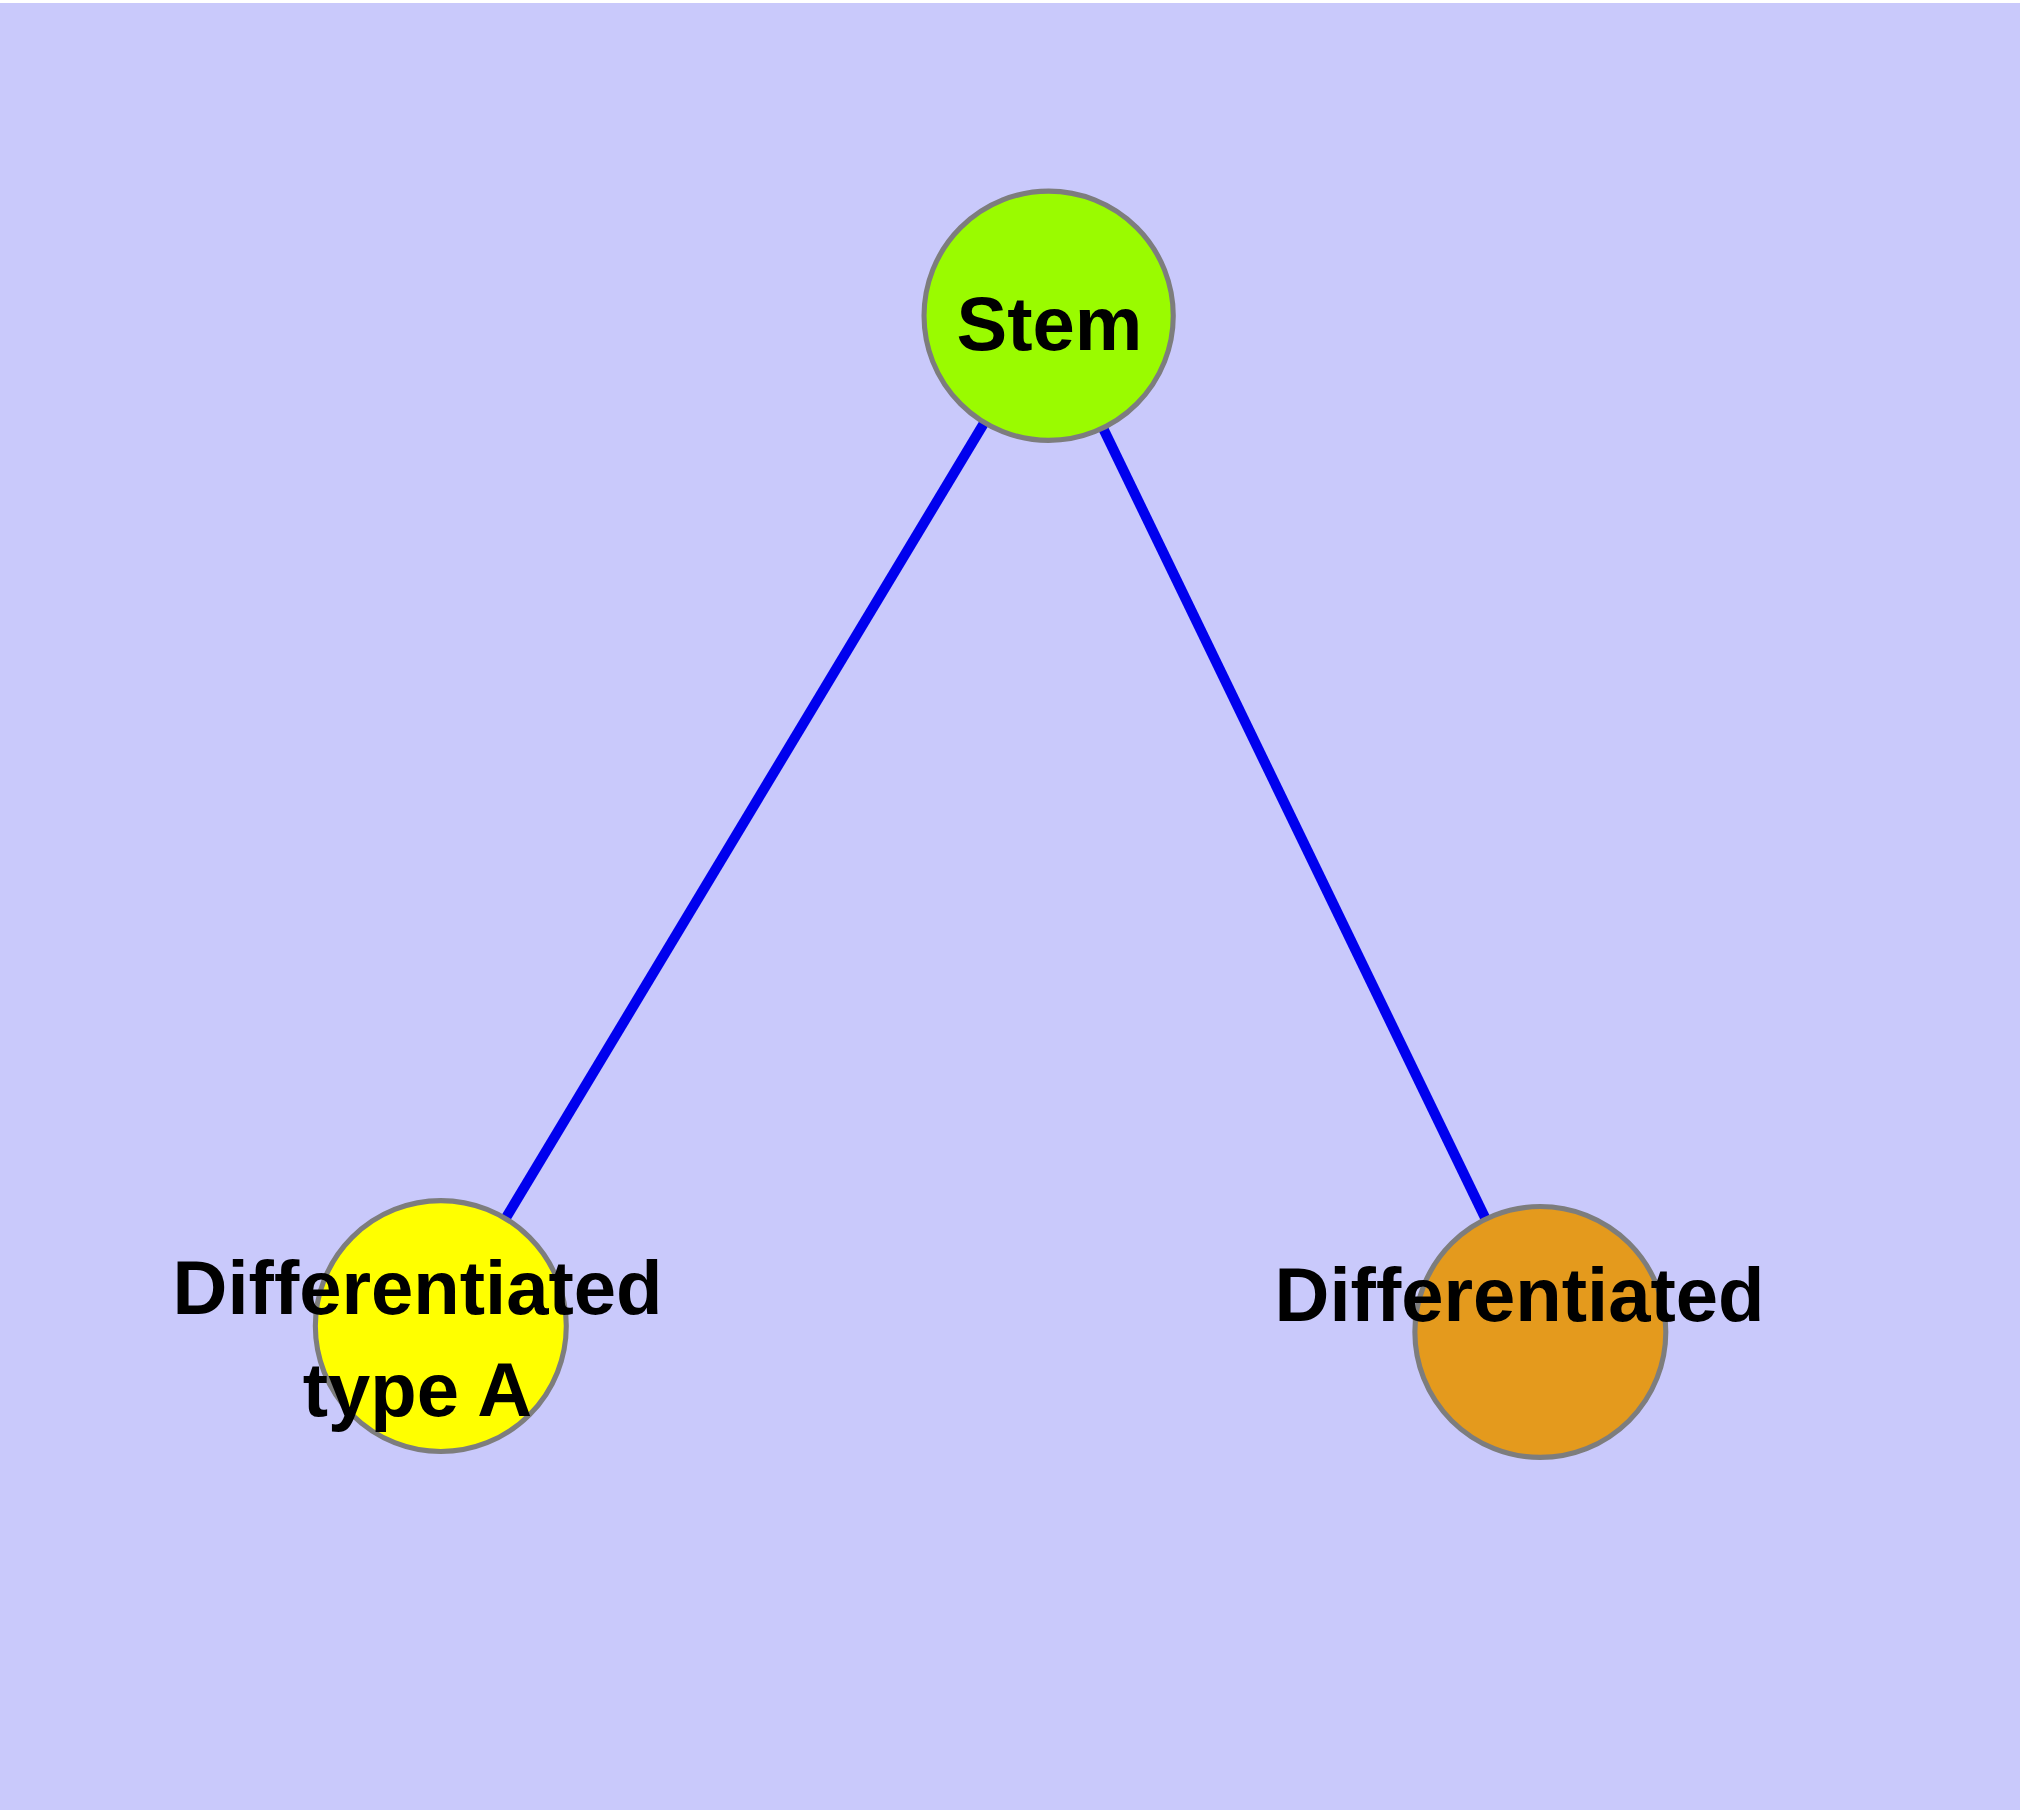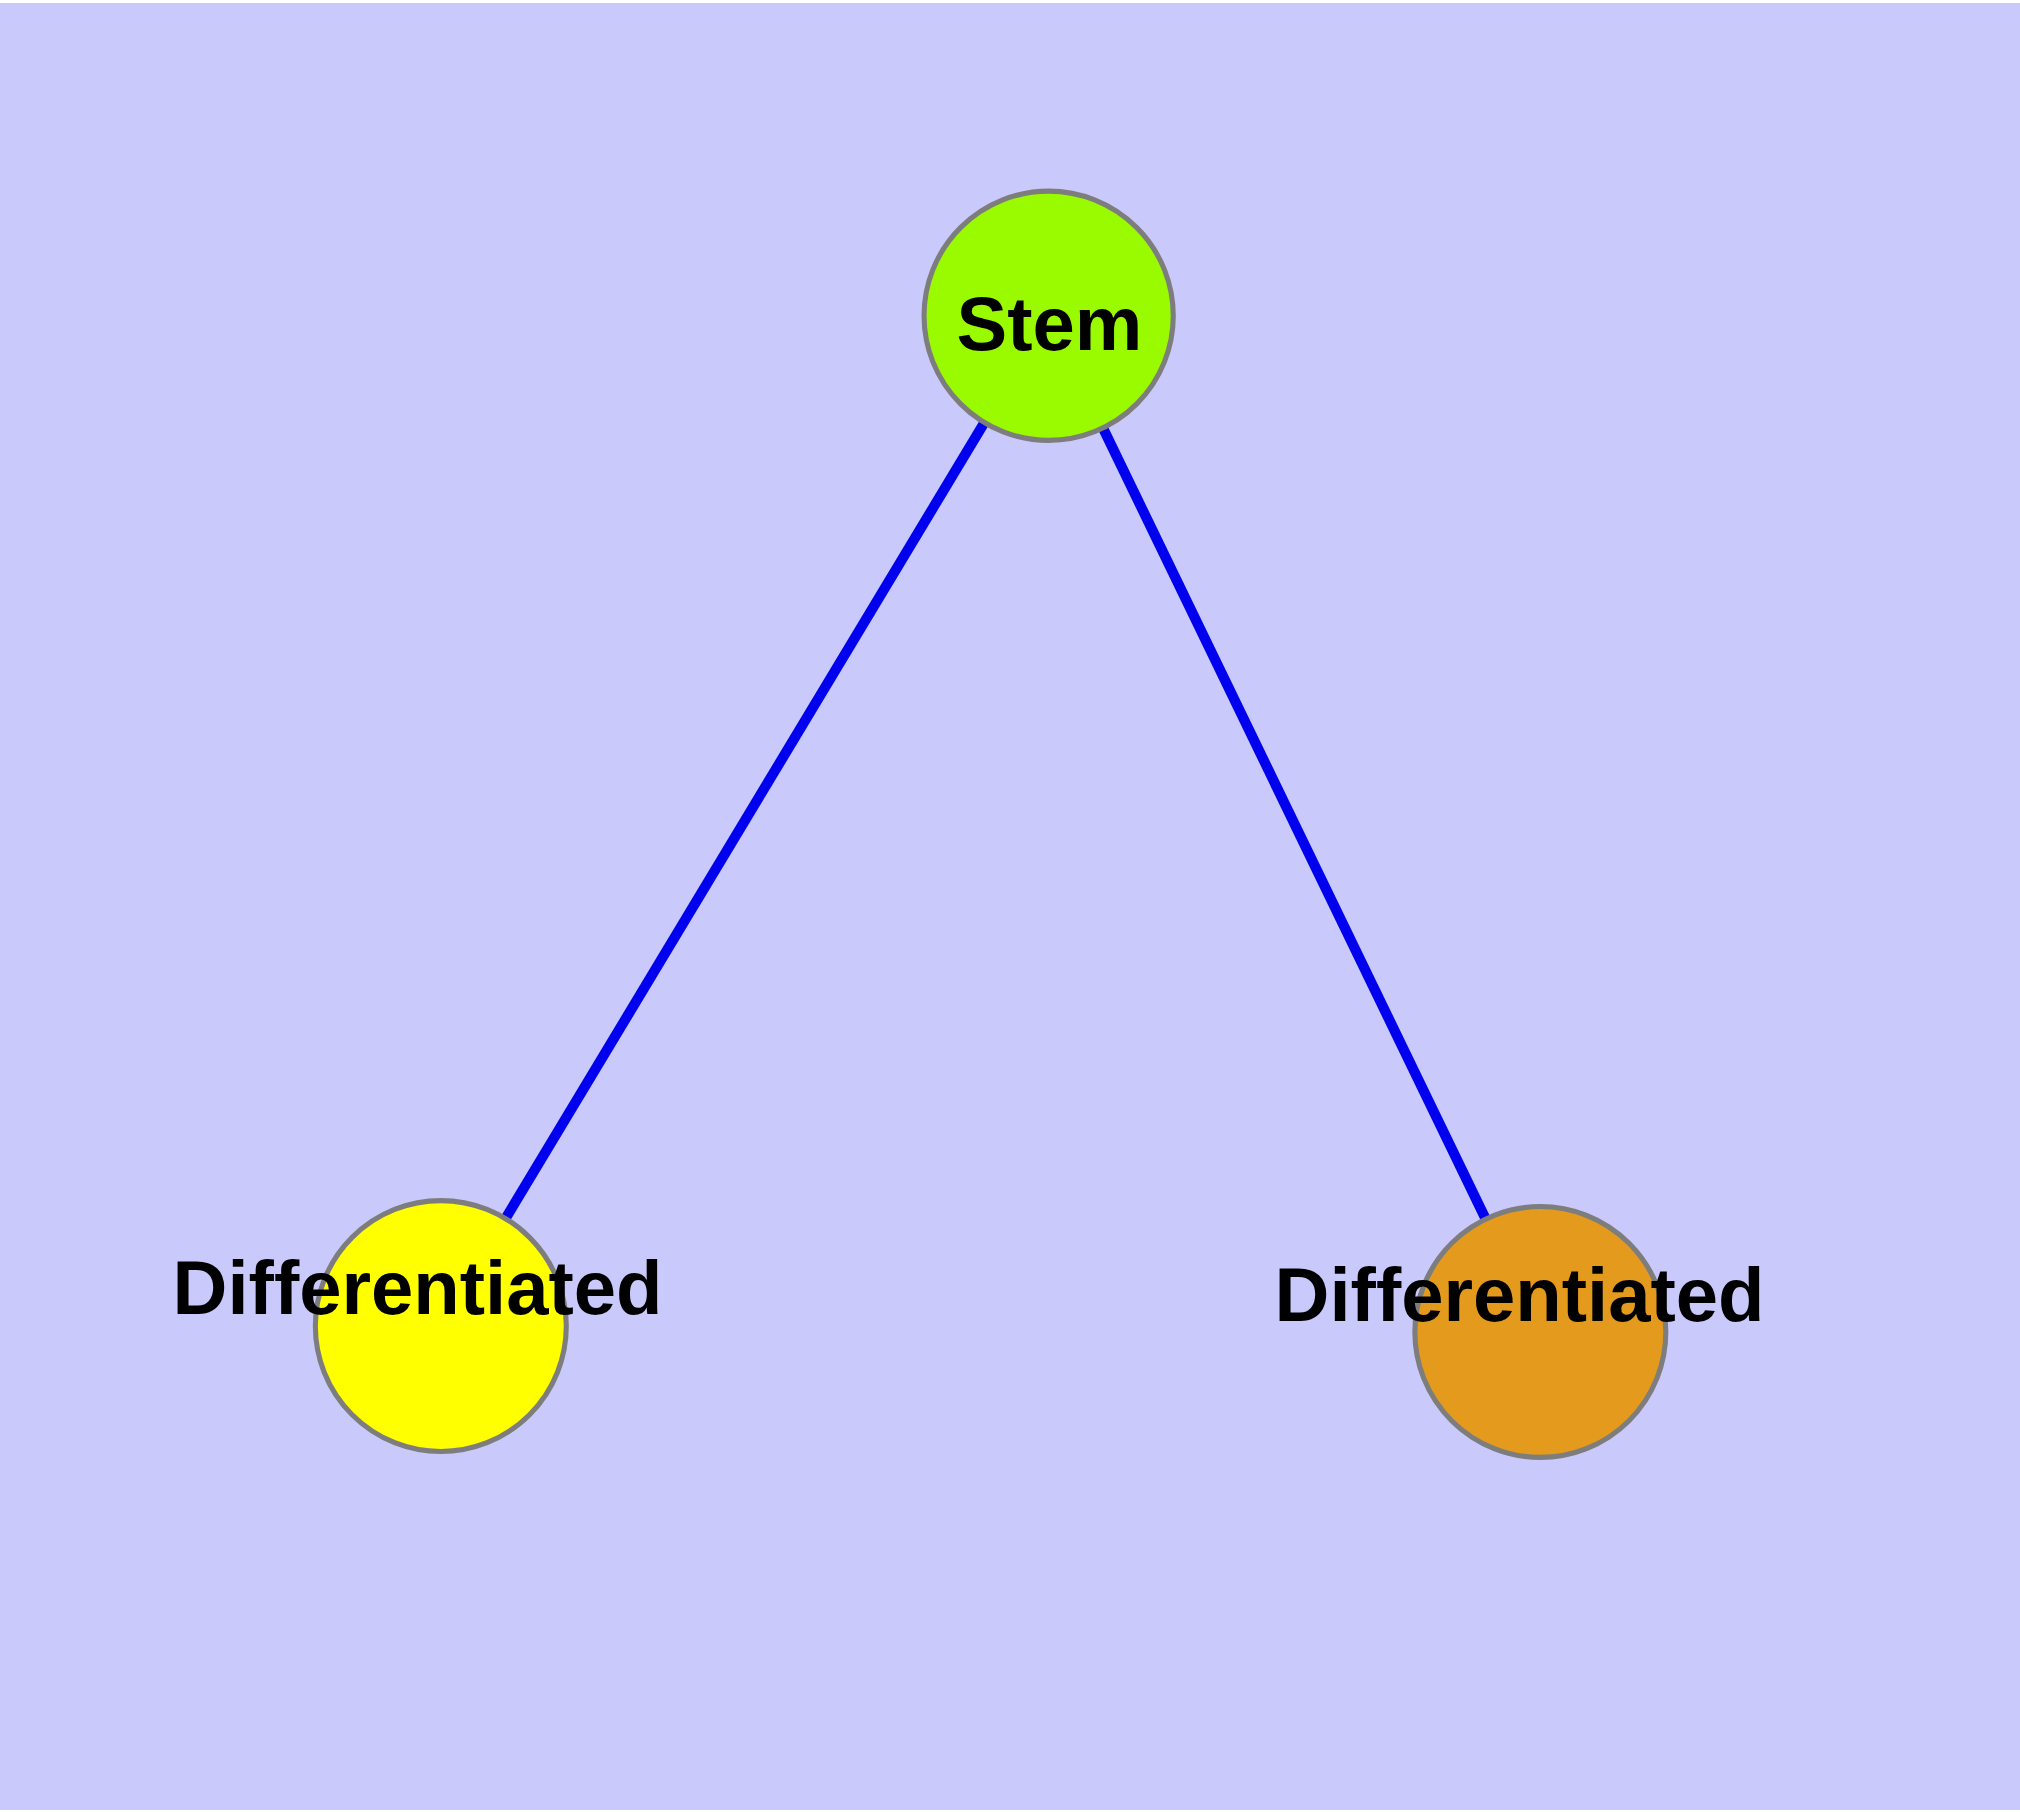--- a/index.html
+++ b/index.html
@@ -52,20 +52,21 @@
 
     <circle cx="1237" cy="373" r="147" stroke-width="6" fill="#9AFB00" stroke="#7D7D7D"></circle>
     <circle cx="520" cy="1565" r="148" stroke-width="6" fill="#FFFF00" stroke="#7D7D7D"></circle>
     <circle cx="1817" cy="1572" r="148" stroke-width="6" fill="#E49A1D" stroke="#7D7D7D"></circle>
   </svg>
 
   <div class="node-label label-stem">Stem</div>
 
   <div class="node-label label-type-a">
     <div>Differentiated</div>
+    <div>type A</div>
   </div>
 
   <div class="node-label label-type-b">
     <div>Differentiated</div>
   </div>
 
 </div>
 
 
 </body></html>

